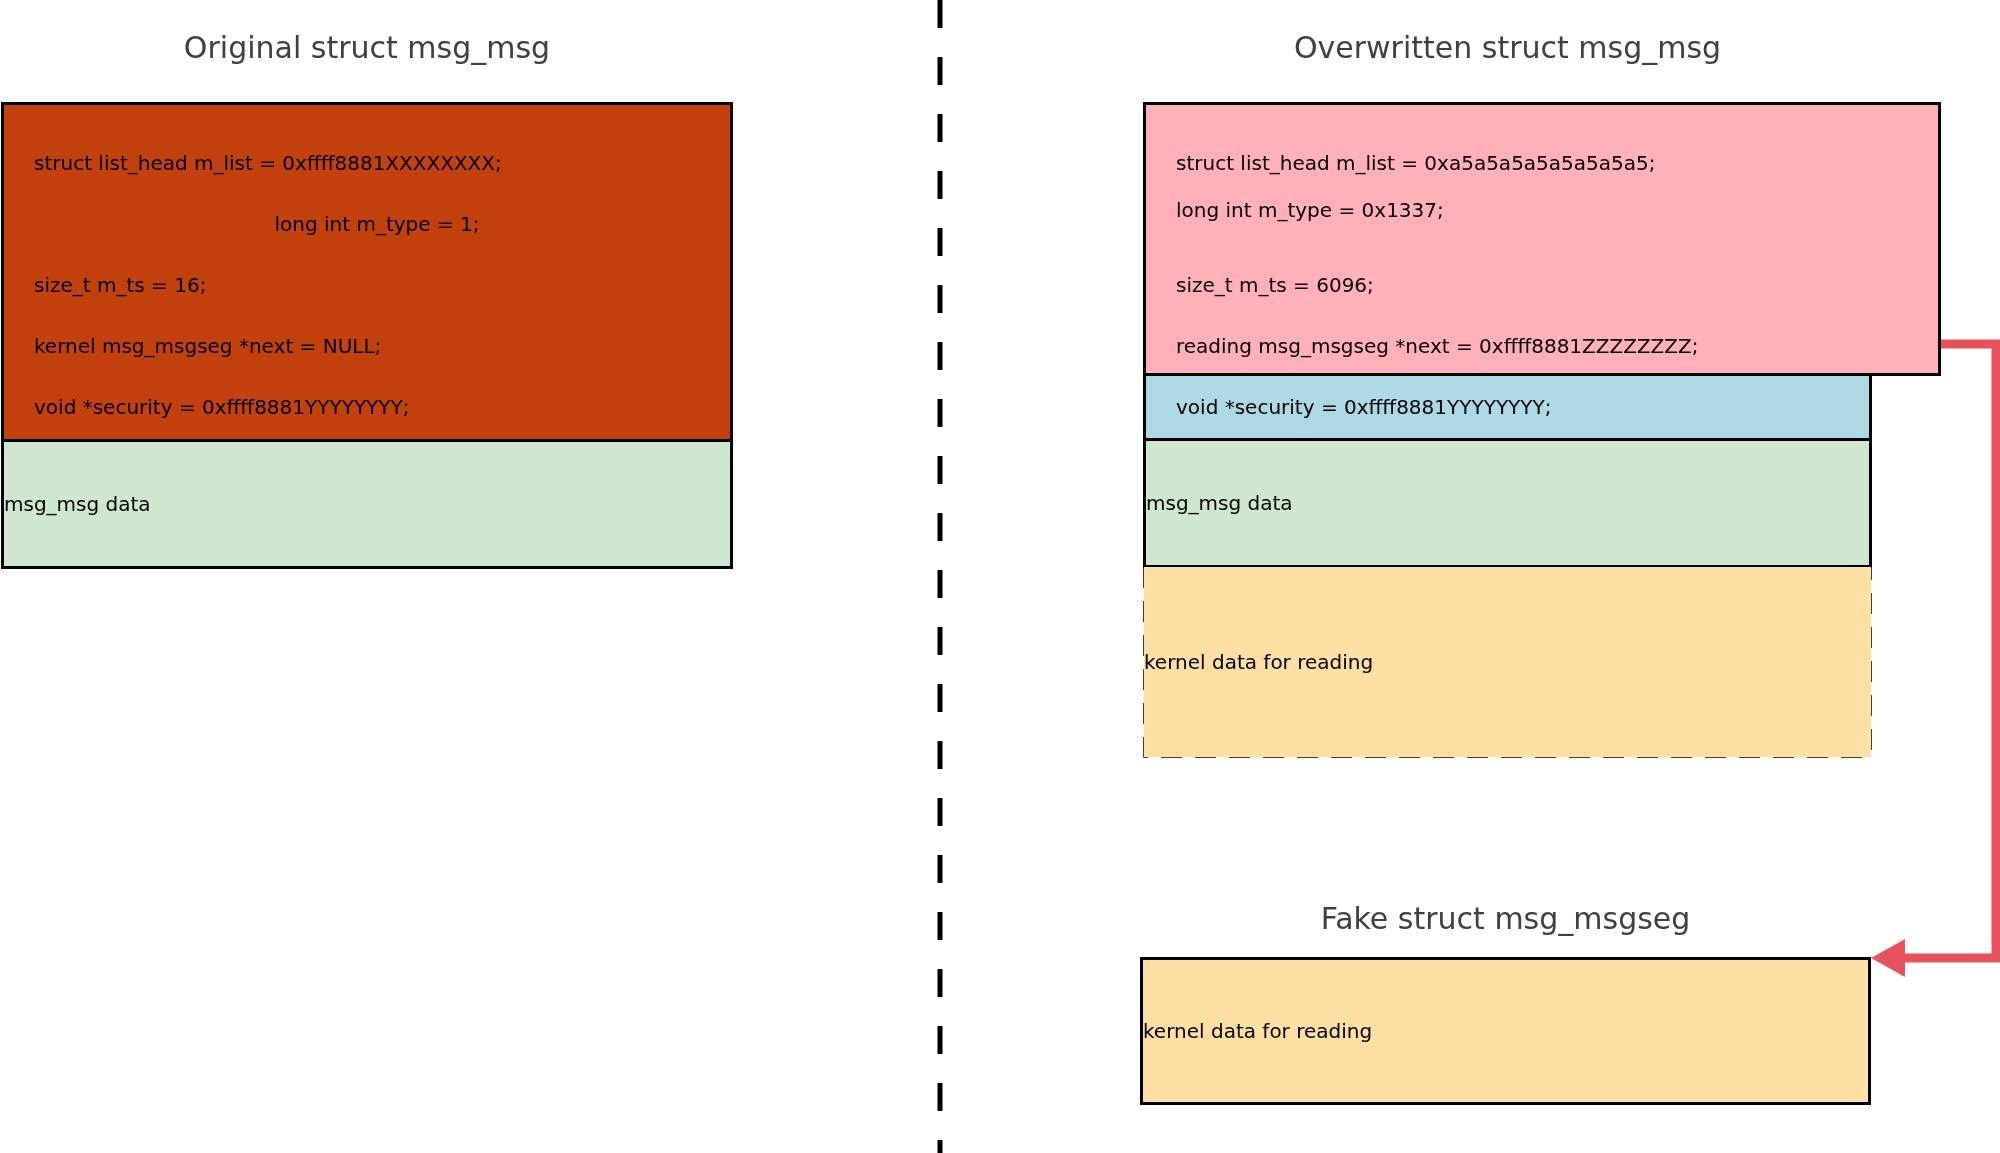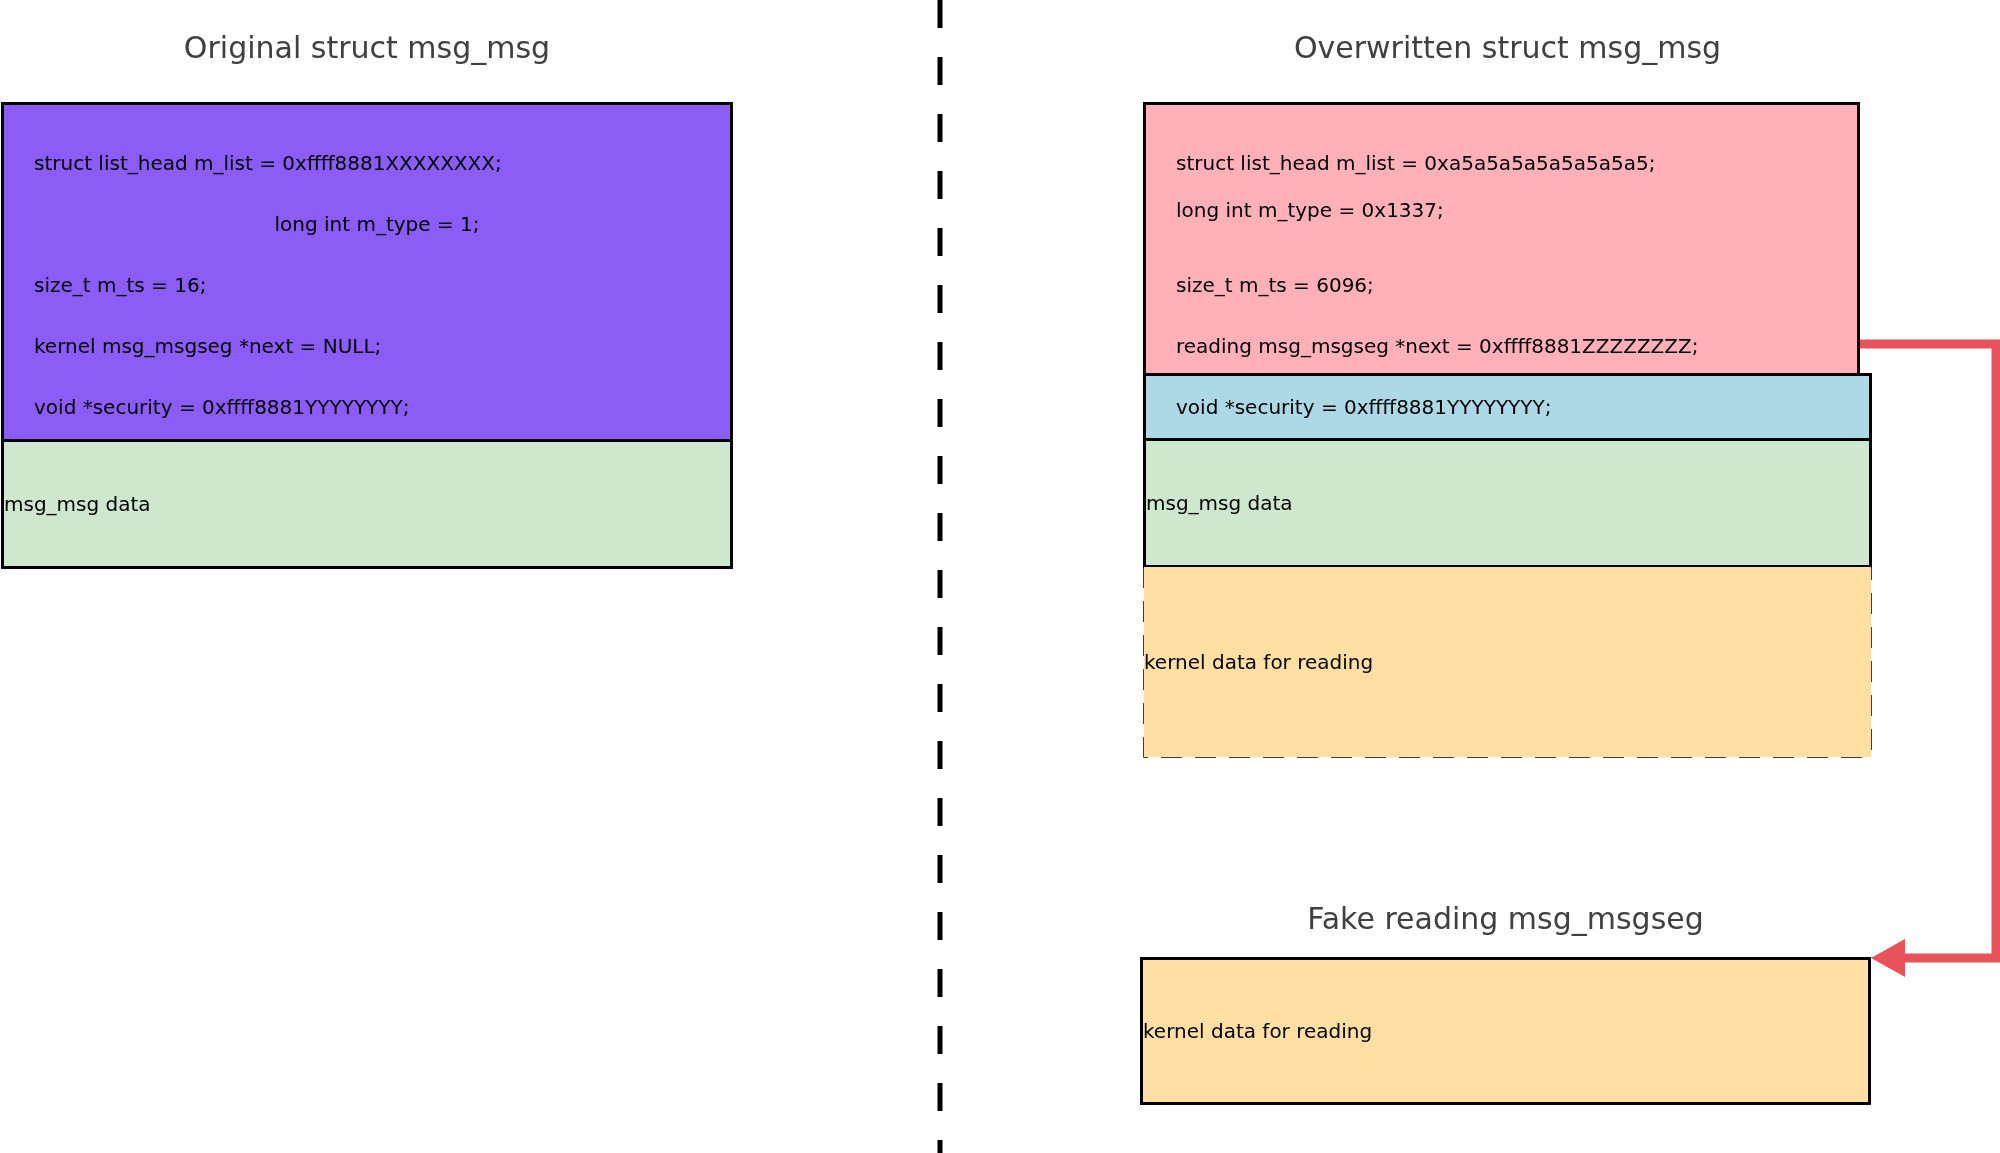--- a/index.html
+++ b/index.html
@@ -37,52 +37,52 @@
     <line x1="940" y1="0" x2="940" y2="1153" stroke-width="5" stroke-dasharray="28 29" stroke="#000000"></line>
 
     <path d="M 1145.5 567 L 1145.5 755.5 L 1869.5 755.5 L 1869.5 567" fill="none" stroke-width="4.5" stroke-dasharray="21 13" stroke="#000000"></path>
 
     <path d="M 1805 344 L 1996 344 L 1996 958 L 1900 958" fill="none" stroke-width="9" stroke="#E8525A"></path>
     <polygon points="1871,958 1905,939 1905,977" fill="#E8525A"></polygon>
   </svg>
 
   <div class="title" style="left:1px;top:30px;width:732px;">Original struct msg_msg</div>
 
-  <div class="box" style="left: 1px; top: 102px; width: 732px; height: 360px; background-color: #8b5cf6;">
+  <div class="box" style="left: 1px; top: 102px; width: 732px; height: 360px; background-color: #c2410c;">
     <div class="row" style="top:45px;">struct list_head m_list = 0xffff8881XXXXXXXX;</div>
     <div class="row" style="top:106px;text-align:center;">long int m_type = 1;</div>
     <div class="row" style="top:167px;">size_t m_ts = 16;</div>
     <div class="row" style="top:228px;">kernel msg_msgseg *next = NULL;</div>
     <div class="row" style="top:289px;">void *security = 0xffff8881YYYYYYYY;</div>
   </div>
 
   <div class="box centered" style="left: 1px; top: 438.5px; width: 732px; height: 130px; background-color: rgb(207, 231, 207);">
     <span>msg_msg data</span>
   </div>
 
   <div class="title" style="left:1143px;top:30px;width:729px;">Overwritten struct msg_msg</div>
 
-  <div class="box" style="left: 1143px; top: 102px; width: 717px; height: 274px; background-color: rgb(255, 176, 184);">
+  <div class="box" style="left: 1143px; top: 102px; width: 798px; height: 274px; background-color: rgb(255, 176, 184);">
     <div class="row" style="top:45px;">struct list_head m_list = 0xa5a5a5a5a5a5a5a5;</div>
     <div class="row" style="top:92px;">long int m_type = 0x1337;</div>
     <div class="row" style="top:167px;">size_t m_ts = 6096;</div>
     <div class="row" style="top:228px;">reading msg_msgseg *next = 0xffff8881ZZZZZZZZ;</div>
   </div>
 
   <div class="box" style="left: 1143px; top: 373px; width: 729px; height: 68px; background-color: rgb(173, 216, 230);">
     <div class="row" style="top:18px;">void *security = 0xffff8881YYYYYYYY;</div>
   </div>
 
   <div class="box centered" style="left: 1143px; top: 437.5px; width: 729px; height: 130px; background-color: rgb(207, 231, 207);">
     <span>msg_msg data</span>
   </div>
 
   <div class="box centered no-border" style="left: 1144px; top: 567px; width: 727px; height: 190px; background-color: rgb(255, 223, 163);">
     <span>kernel data for reading</span>
   </div>
 
-  <div class="title" style="left:1140px;top:901px;width:731px;">Fake reading msg_msgseg</div>
+  <div class="title" style="left:1140px;top:901px;width:731px;">Fake struct msg_msgseg</div>
 
   <div class="box centered" style="left: 1140px; top: 957px; width: 731px; height: 148px; background-color: rgb(255, 223, 163);">
     <span>kernel data for reading</span>
   </div>
 
 </div>
 
 </body></html>

